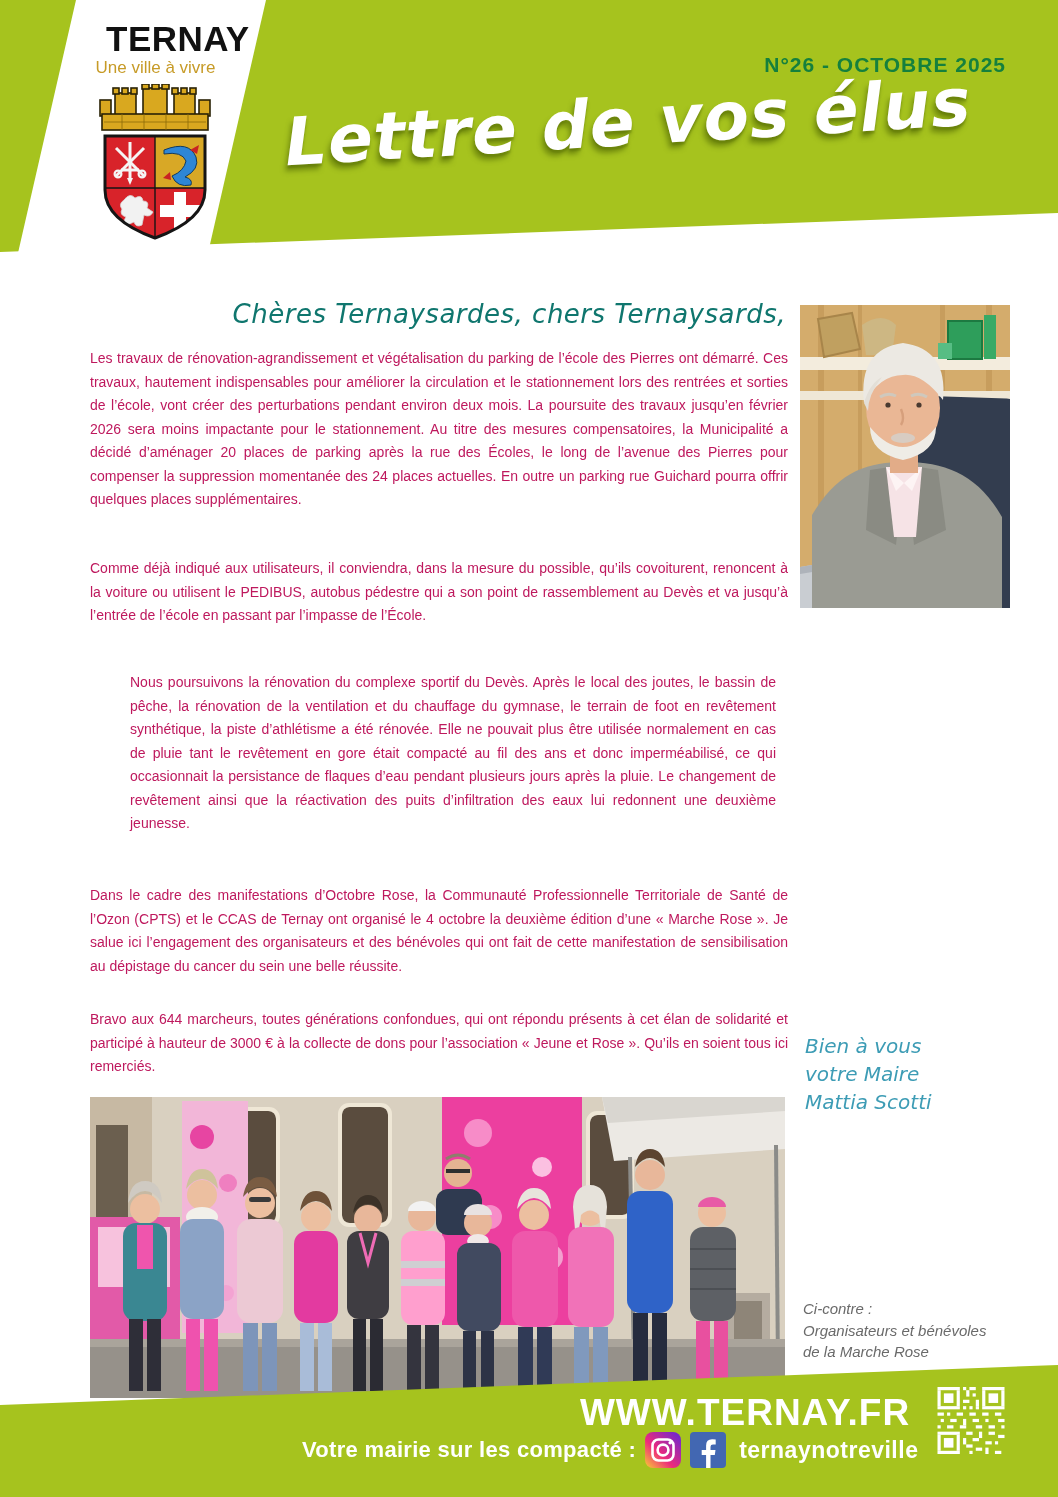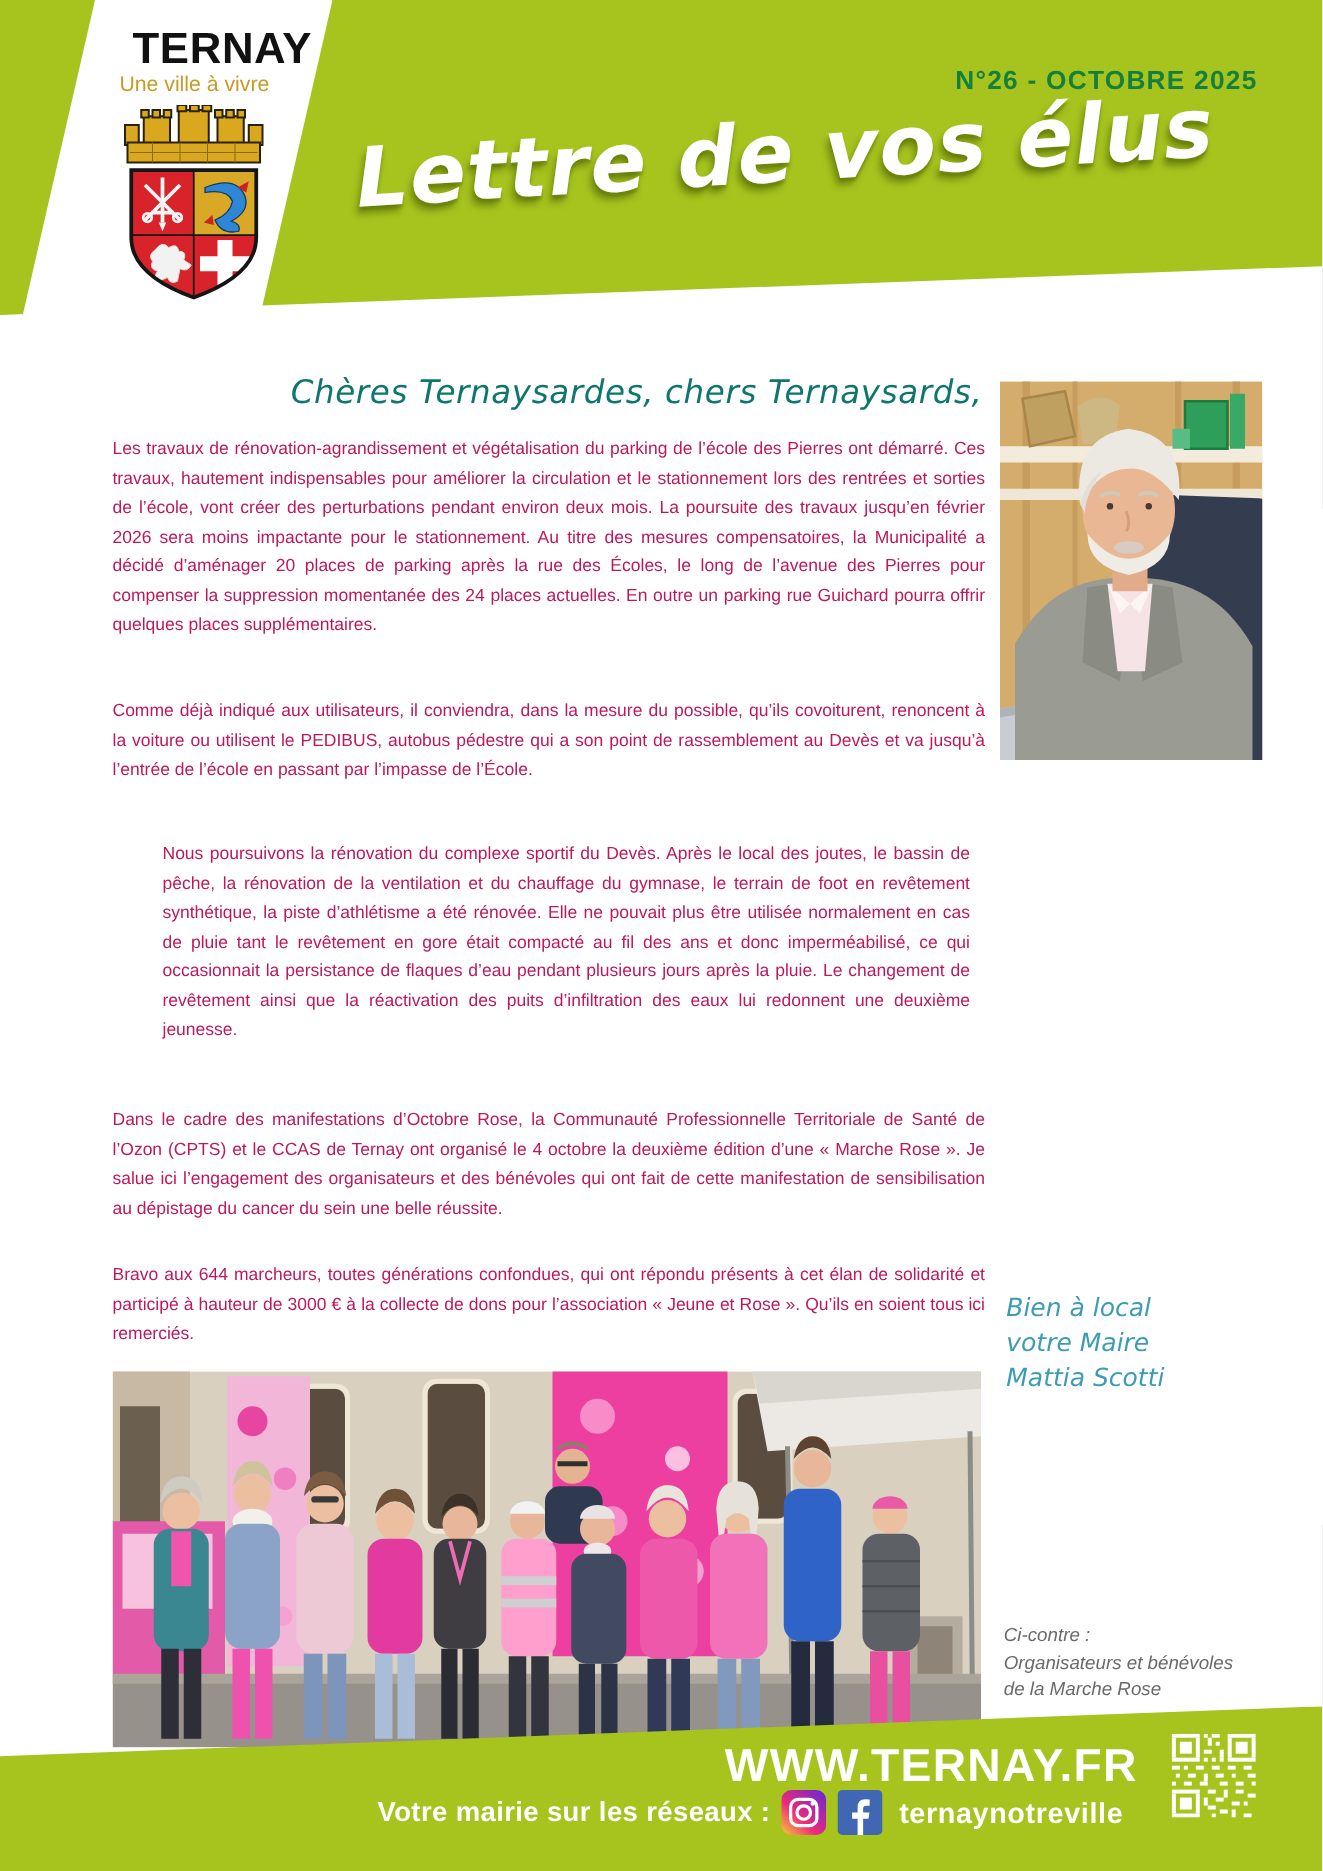--- a/index.html
+++ b/index.html
@@ -164,21 +164,21 @@
   <div class="salutation">Chères Ternaysardes, chers Ternaysards,</div>
 
   <p class="para para-1">Les travaux de rénovation-agrandissement et végétalisation du parking de l’école des Pierres ont démarré. Ces travaux, hautement indispensables pour améliorer la circulation et le stationnement lors des rentrées et sorties de l’école, vont créer des perturbations pendant environ deux mois. La poursuite des travaux jusqu’en février 2026 sera moins impactante pour le stationnement. Au titre des mesures compensatoires, la Municipalité a décidé d’aménager 20 places de parking après la rue des Écoles, le long de l’avenue des Pierres pour compenser la suppression momentanée des 24 places actuelles. En outre un parking rue Guichard pourra offrir quelques places supplémentaires.</p>
   <p class="para para-2">Comme déjà indiqué aux utilisateurs, il conviendra, dans la mesure du possible, qu’ils covoiturent, renoncent à la voiture ou utilisent le PEDIBUS, autobus pédestre qui a son point de rassemblement au Devès et va jusqu’à l’entrée de l’école en passant par l’impasse de l’École.</p>
   <p class="para para-3">Nous poursuivons la rénovation du complexe sportif du Devès. Après le local des joutes, le bassin de pêche, la rénovation de la ventilation et du chauffage du gymnase, le terrain de foot en revêtement synthétique, la piste d’athlétisme a été rénovée. Elle ne pouvait plus être utilisée normalement en cas de pluie tant le revêtement en gore était compacté au fil des ans et donc imperméabilisé, ce qui occasionnait la persistance de flaques d’eau pendant plusieurs jours après la pluie. Le changement de revêtement ainsi que la réactivation des puits d’infiltration des eaux lui redonnent une deuxième jeunesse.</p>
   <p class="para para-4">Dans le cadre des manifestations d’Octobre Rose, la Communauté Professionnelle Territoriale de Santé de l’Ozon (CPTS) et le CCAS de Ternay ont organisé le 4 octobre la deuxième édition d’une « Marche Rose ». Je salue ici l’engagement des organisateurs et des bénévoles qui ont fait de cette manifestation de sensibilisation au dépistage du cancer du sein une belle réussite.</p>
   <p class="para para-5">Bravo aux 644 marcheurs, toutes générations confondues, qui ont répondu présents à cet élan de solidarité et participé à hauteur de 3000 € à la collecte de dons pour l’association « Jeune et Rose ». Qu’ils en soient tous ici remerciés.</p>
 
 
   <div class="signature">
-    <div>Bien à local</div>
+    <div>Bien à vous</div>
     <div>votre Maire</div>
     <div>Mattia Scotti</div>
   </div>
 
   <div class="photo-caption">
     <div>Ci-contre :</div>
     <div>Organisateurs et bénévoles</div>
     <div>de la Marche Rose</div>
   </div>
 
@@ -371,21 +371,21 @@
           </g>
       </g>
     </svg>
   </div>
 
   <div class="footer"></div>
 
   <div class="footer-website">WWW.TERNAY.FR</div>
 
   <div class="footer-social">
-    <span class="social-label">Votre mairie sur les réseaux :</span>
+    <span class="social-label">Votre mairie sur les compacté :</span>
     <svg class="icon-tile" viewBox="0 0 36 36">
       <defs>
         <linearGradient id="ig" x1="0" y1="1" x2="1" y2="0">
           <stop offset="0" stop-color="#F9CE34"></stop>
             <stop offset="0.4" stop-color="#EE2A7B"></stop>
             <stop offset="1" stop-color="#6228D7"></stop>
         </linearGradient>
       </defs>
       <rect width="36" height="36" rx="8" fill="url(#ig)"></rect>
       <rect x="7.5" y="7.5" width="21" height="21" rx="6" fill="none" stroke="#ffffff" stroke-width="2.6"></rect>

